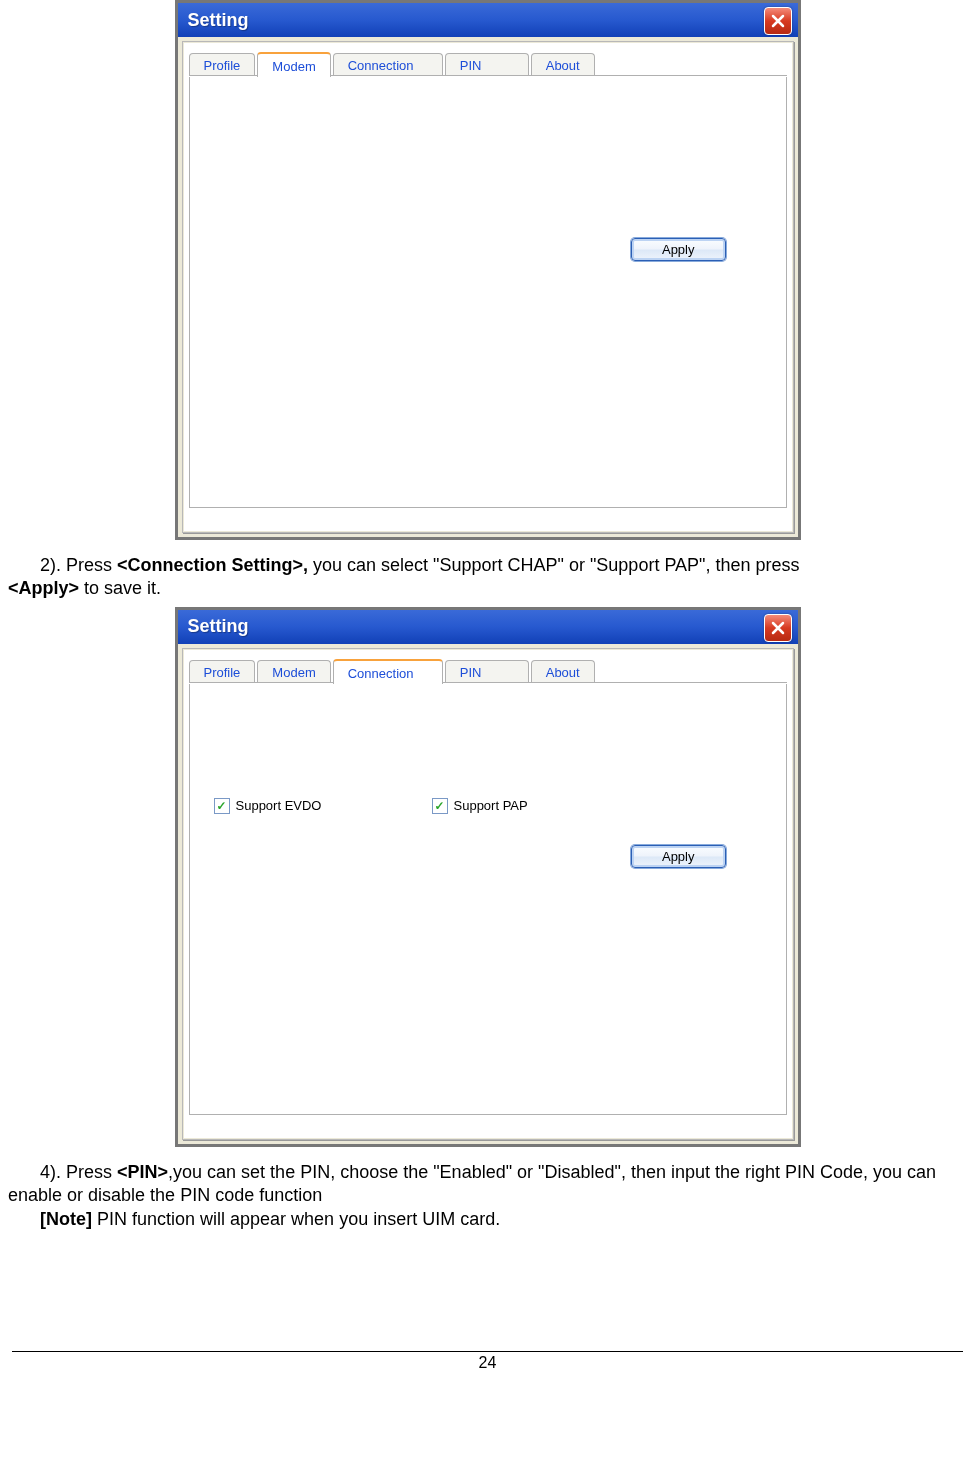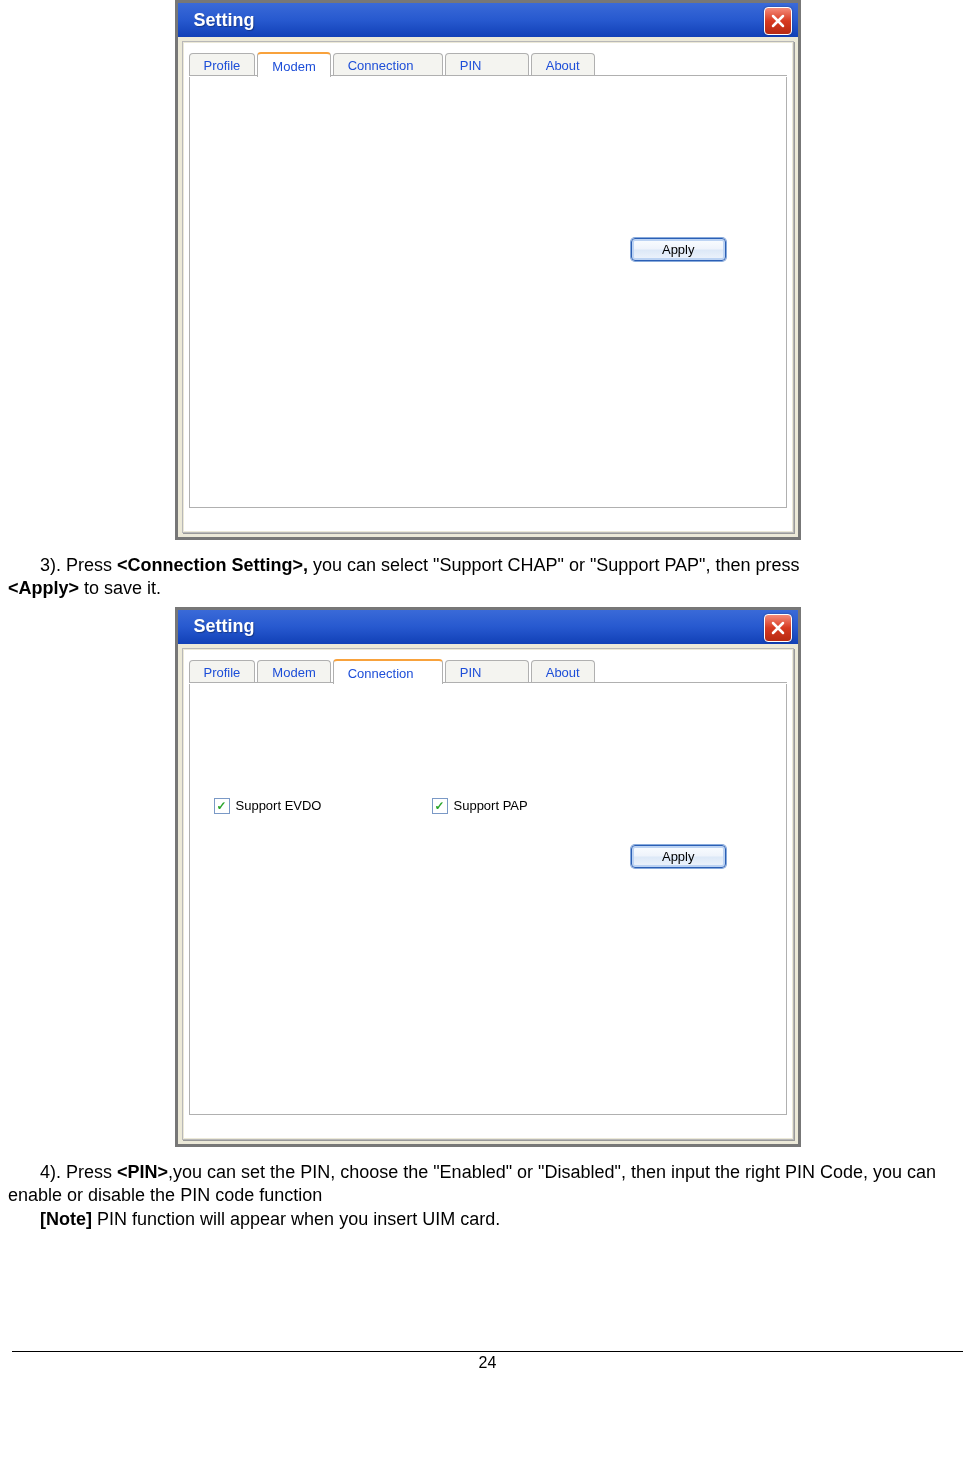--- a/index.html
+++ b/index.html
@@ -19,21 +19,21 @@
     margin: 0 auto 6px auto;
     border: 3px solid #777;
     background: #ece9d8;
     position: relative;
   }
   .titlebar {
     height: 34px;
     background: linear-gradient(to bottom, #3a6ad8 0%, #2759cf 50%, #1140b7 100%);
     display: flex;
     align-items: center;
-    padding: 0 6px 0 16px;
+    padding: 0 6px 0 10px;
     position: relative;
   }
   .titlebar .title {
     color: #fff;
     font-weight: bold;
     font-size: 18px;
     text-shadow: 1px 1px 1px rgba(0,0,0,0.3);
   }
   .closebtn {
     position: absolute;
@@ -210,21 +210,21 @@
       <div class="tabborder"></div>
       <div class="panel-content">
         <div class="apply-wrap">
           <button class="btn-xp">Apply</button>
         </div>
       </div>
     </div>
   </div>
 
   <div class="instr">
-    <span class="lead">3). Press </span><span class="bold">&lt;Connection Setting&gt;,</span><span> you can select  "Support CHAP" or "Support PAP", then press </span><br>
+    <span class="lead">2). Press </span><span class="bold">&lt;Connection Setting&gt;,</span><span> you can select  "Support CHAP" or "Support PAP", then press </span><br>
     <span class="bold">&lt;Apply&gt;</span><span> to save it.</span>
   </div>
 
   <div class="window">
     <div class="titlebar">
       <span class="title">Setting</span>
       <div class="closebtn">
         <svg width="14" height="14" viewBox="0 0 14 14">
           <path d="M2 2 L12 12 M12 2 L2 12" stroke="#fff" stroke-width="2.5" stroke-linecap="round"></path>
         </svg>

